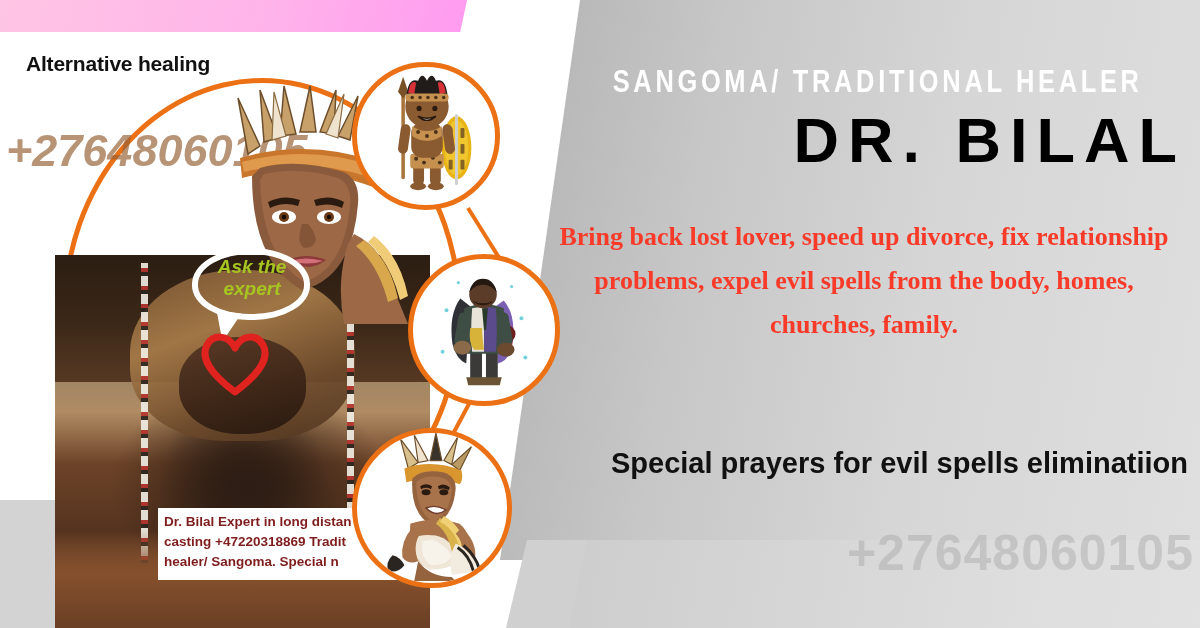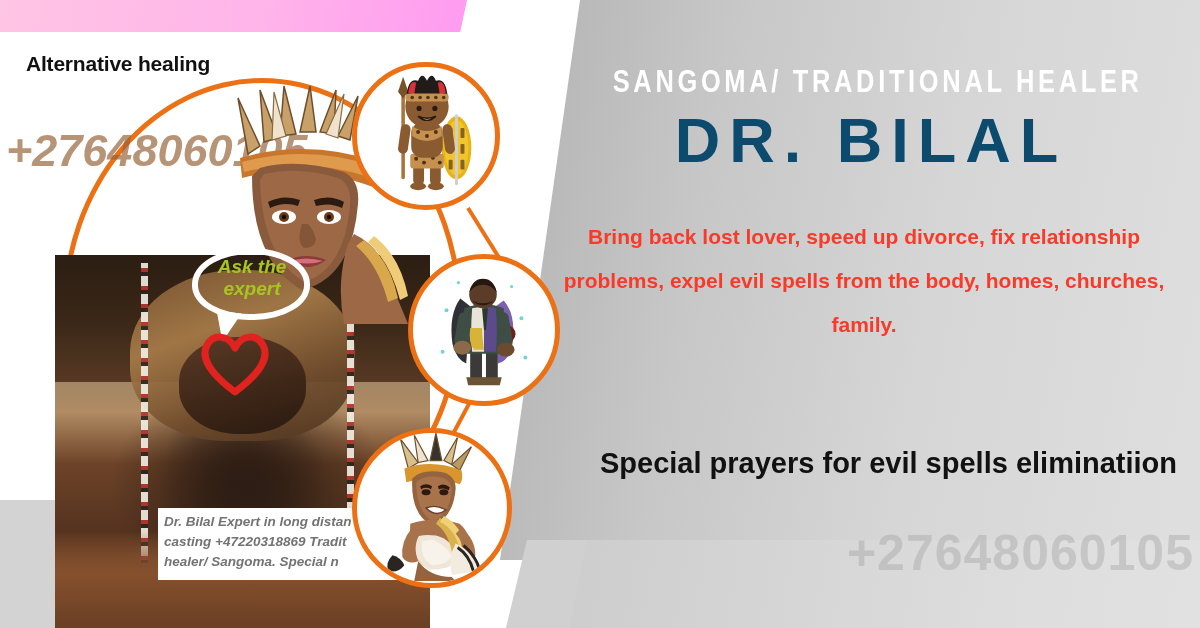--- a/index.html
+++ b/index.html
@@ -202,22 +202,21 @@
     width: 245px; height: 72px;
     background: #ffffff;
     overflow: hidden;
     padding: 4px 6px 0 6px;
     box-sizing: border-box;
   }
   .caption-text {
     font-size: 13.5px;
     line-height: 20px;
     font-weight: bold;
-    font-style: italic;
-    color: #737373;
+    color: #7f1d1d;
     white-space: nowrap;
   }
 
   
   .badge {
     position: absolute;
     border: 5px solid #ec7014;
     border-radius: 50%;
     background: #ffffff;
     box-sizing: border-box;
@@ -238,42 +237,43 @@
     color: #ffffff;
     letter-spacing: 4.5px;
     transform: scaleX(0.82);
     transform-origin: center;
     white-space: nowrap;
   }
   .brand {
     position: absolute;
     left: 556px; top: 104px;
     width: 630px;
-    text-align: center;
+    text-align: right;
     font-size: 63px;
     font-weight: bold;
-    color: #0c4a6e;
+    color: #000000;
     letter-spacing: 9px;
     white-space: nowrap;
   }
   .services {
     position: absolute;
     left: 540px; top: 215px;
     width: 648px;
     text-align: center;
-    font-size: 21px;
+    font-size: 26px;
     line-height: 44px;
     font-weight: bold;
     color: #f93a29;
+    font-family: Liberation Serif, serif;
   }
   .prayers {
     position: absolute;
     left: 600px; top: 442px;
     width: 588px;
-    text-align: left;
+    text-align: right;
     font-size: 29px;
     line-height: 42px;
     font-weight: bold;
     color: #111111;
   }
   .watermark {
     position: absolute;
     left: 600px; top: 524px;
     width: 600px;
     text-align: right;

